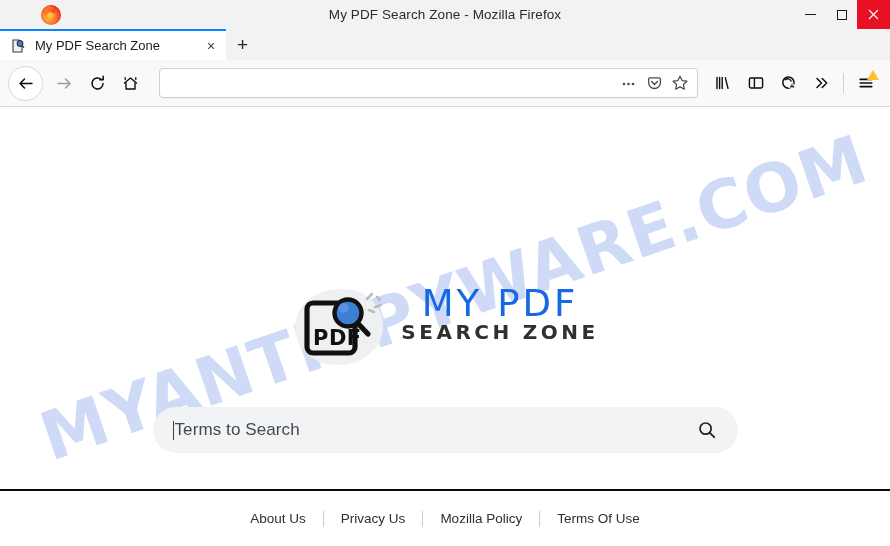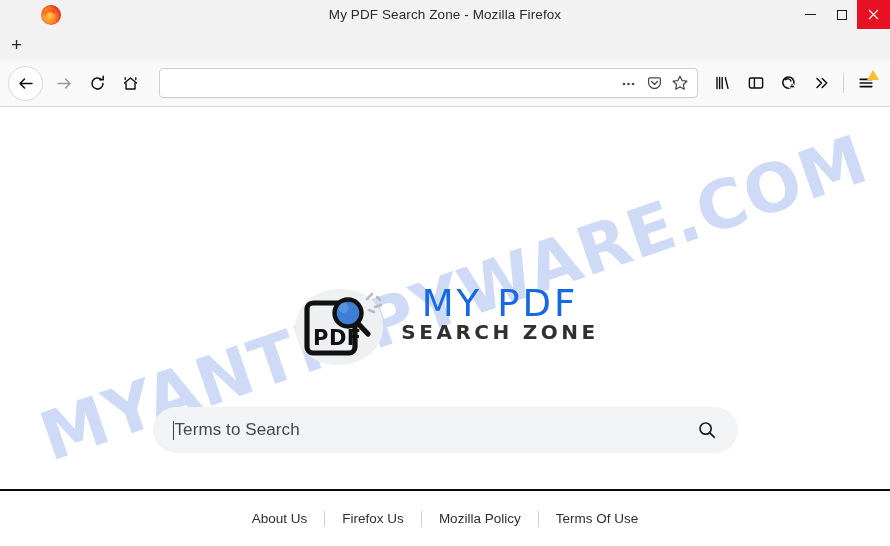--- a/index.html
+++ b/index.html
@@ -419,20 +419,31 @@
         </div>
       <div class="win-btn win-btn-close">
         <svg width="11" height="11" viewBox="0 0 11 11">
           <path d="M1 1 L10 10 M10 1 L1 10" stroke="#ffffff" stroke-width="1.1" fill="none"></path>
         </svg>
       </div>
     </div>
   </div>
 
   <div class="tabstrip">
+    <div class="tab">
+      <div class="tab-favicon">
+        <svg width="16" height="16" viewBox="0 0 16 16">
+          <path d="M3 2 h6 l3 3 v9 h-9 z" fill="#f0f0f2" stroke="#3a3a3c" stroke-width="1.1"></path>
+          <circle cx="10" cy="5.5" r="3" fill="#4a79c8" stroke="#222" stroke-width="1"></circle>
+          <path d="M12.2 7.7 L14 9.6" stroke="#222" stroke-width="1.2" fill="none"></path>
+        </svg>
+      </div>
+      <div class="tab-label">My PDF Search Zone</div>
+      <div class="tab-close">×</div>
+    </div>
     <div class="newtab">+</div>
   </div>
 
   <div class="navbar">
 
     <div class="nav-btn hover sp">
       <svg width="17" height="17" viewBox="0 0 17 17">
         <path d="M15 8.5 H3 M7.5 4 L3 8.5 L7.5 13" stroke="#0c0c0d" stroke-width="1.5" fill="none" stroke-linecap="round" stroke-linejoin="round"></path>
       </svg>
     </div>
@@ -565,21 +576,21 @@
       </div>
 
     </div>
 
     <div class="footer-divider"></div>
 
     <div class="footer">
       <div class="footer-links">
         <a class="footer-link" href="#" style="text-decoration:none;">About Us</a>
         <span class="footer-sep"></span>
-        <a class="footer-link" href="#" style="text-decoration:none;">Firefox Us</a>
+        <a class="footer-link" href="#" style="text-decoration:none;">Privacy Us</a>
         <span class="footer-sep"></span>
         <a class="footer-link" href="#" style="text-decoration:none;">Mozilla Policy</a>
         <span class="footer-sep"></span>
         <a class="footer-link" href="#" style="text-decoration:none;">Terms Of Use</a>
       </div>
     </div>
 
   </div>
 </div>
 

